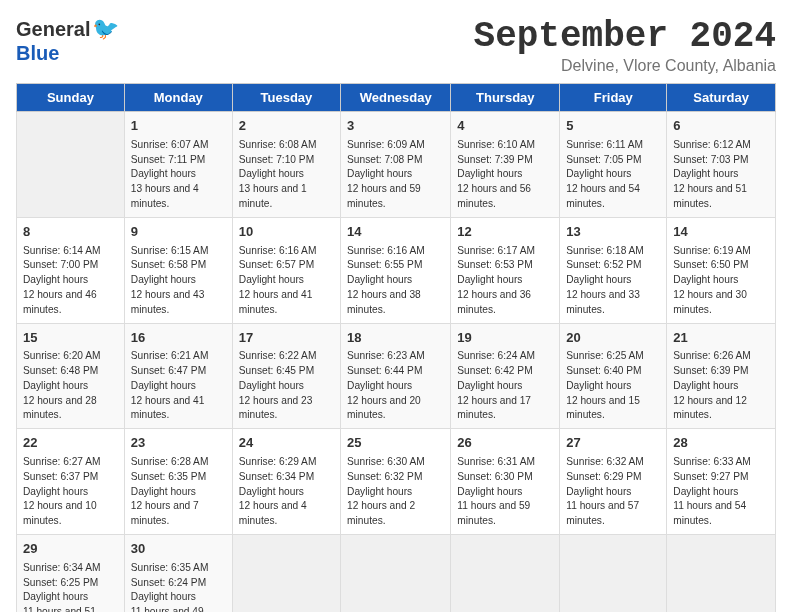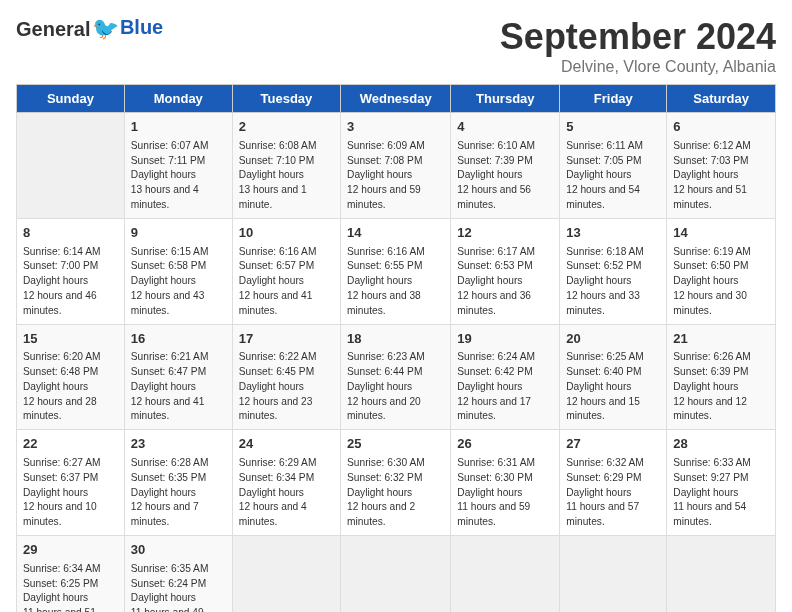--- a/index.html
+++ b/index.html
@@ -11,21 +11,21 @@
       padding: 16px;
     }
     .header {
       display: flex;
       justify-content: space-between;
       align-items: flex-start;
       margin-bottom: 8px;
     }
     .logo {
       display: flex;
-      flex-direction: row;
+      flex-direction: column;
       align-items: flex-start;
     }
     .logo-text {
       display: flex;
       align-items: center;
       gap: 0;
     }
     .logo-general {
       font-size: 20px;
       font-weight: bold;
@@ -41,20 +41,21 @@
       font-size: 22px;
       margin-left: 2px;
     }
     .title-block {
       text-align: right;
     }
     .month-title {
       font-size: 36px;
       font-weight: bold;
       color: #333;
+      font-family: Liberation Mono, monospace;
     }
     .location-title {
       font-size: 16px;
       color: #737373;
     }
     table {
       width: 100%;
       border-collapse: collapse;
       font-size: 10.5px;
     }

